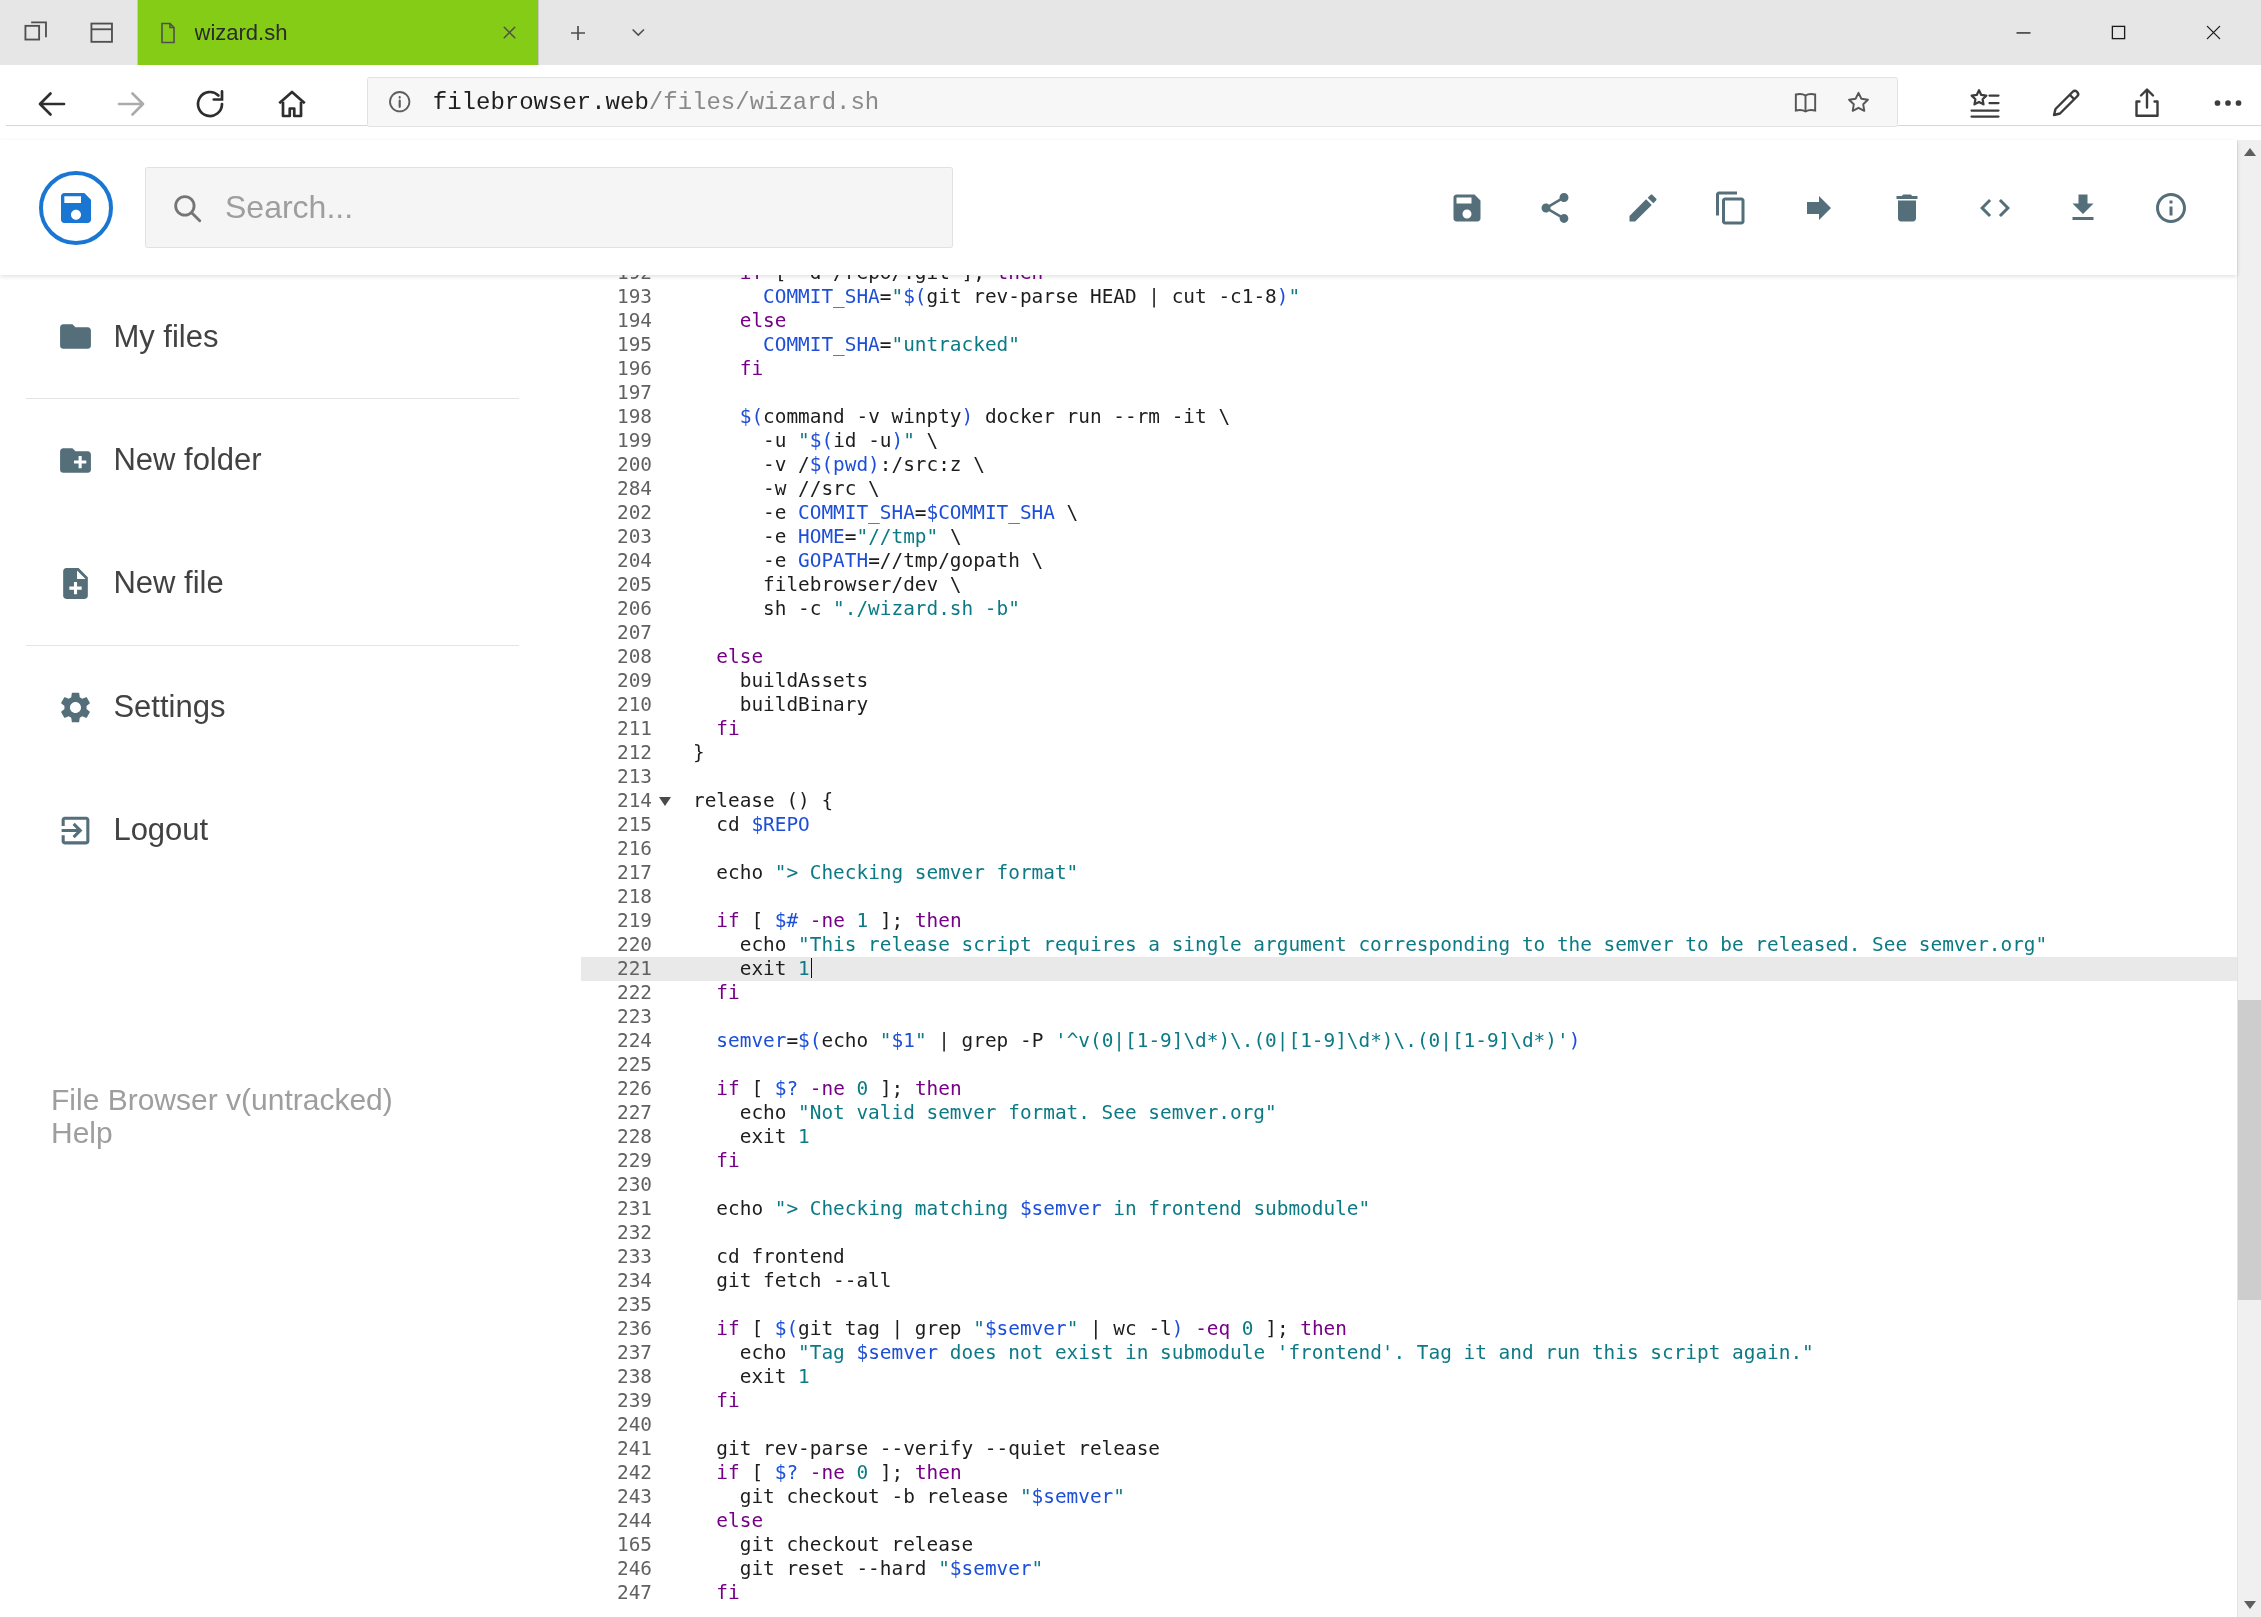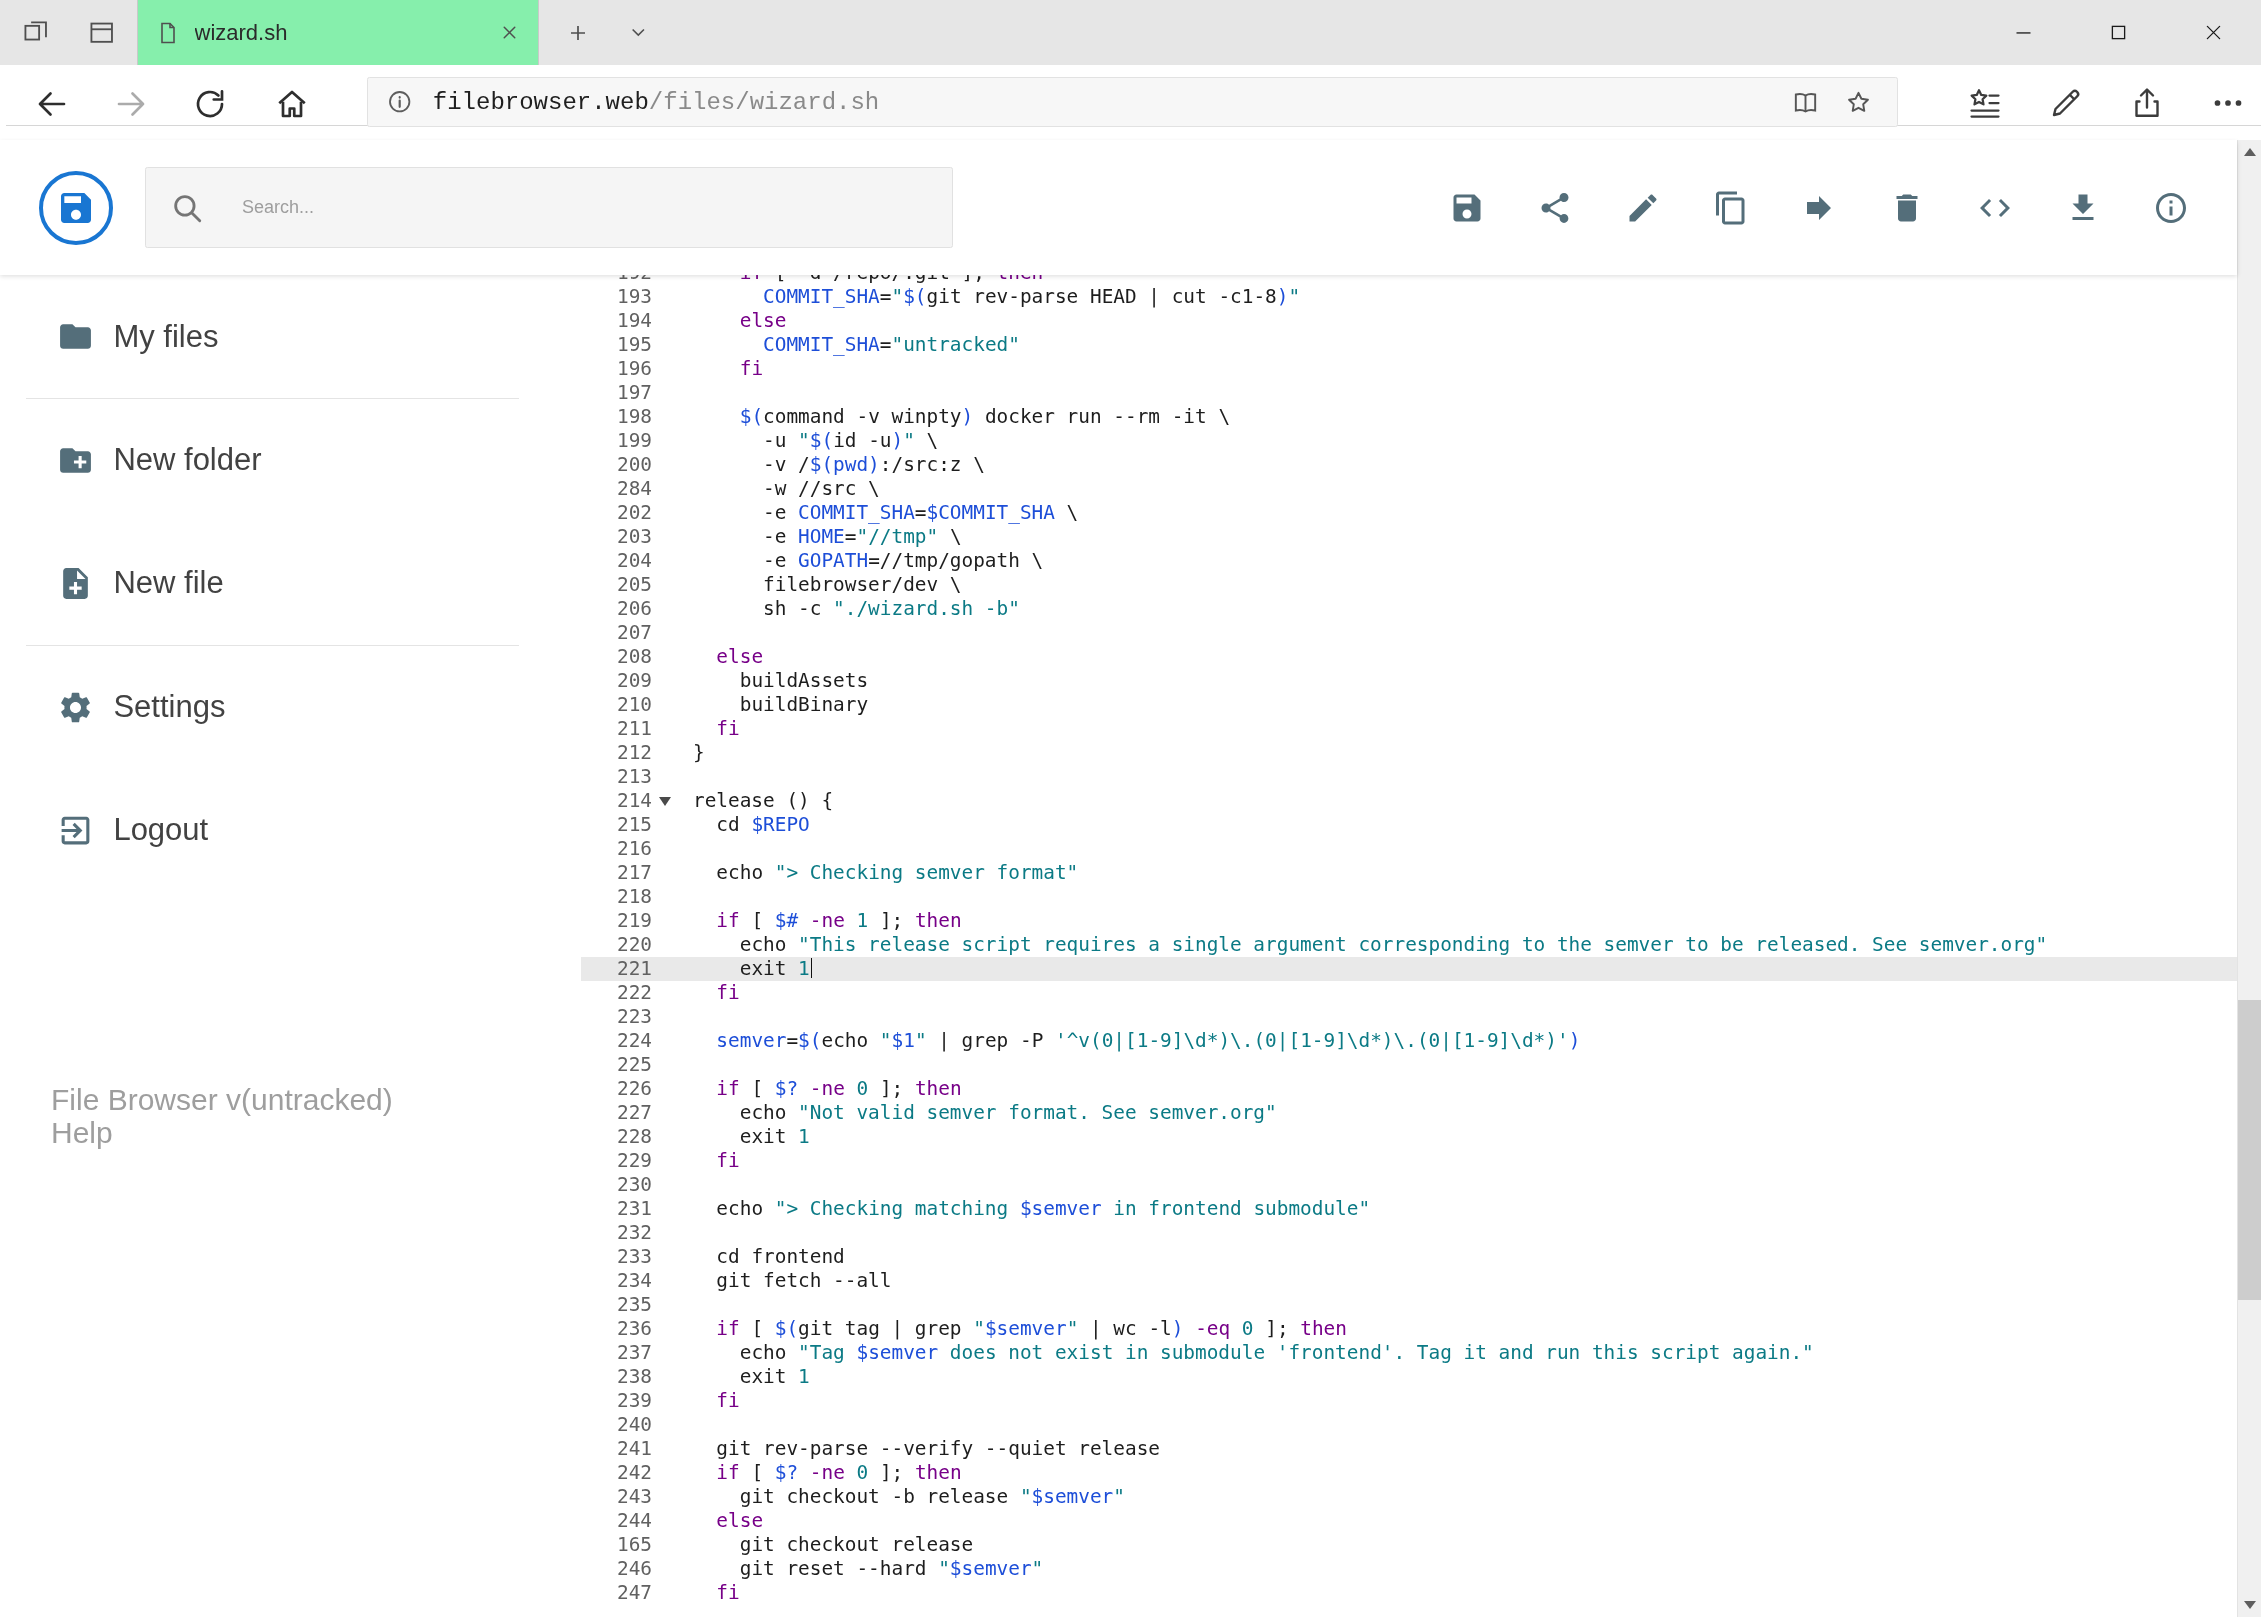--- a/index.html
+++ b/index.html
@@ -5,21 +5,21 @@
   * { margin:0; padding:0; box-sizing:border-box; }
   html,body { width:2261px; height:1617px; overflow:hidden; background:#fff;
               font-family:"Liberation Sans", sans-serif; }
   body { position:relative; }
   svg { display:block; }
 
   
   .tabbar { position:absolute; top:0; left:0; width:2261px; height:65px; background:#e6e6e6; }
   .tb-left { position:absolute; left:0; top:0; height:65px; display:flex; align-items:center; padding-left:14.5px; gap:24px; }
   .tb-btn { width:42px; height:42px; display:flex; align-items:center; justify-content:center; color:#4f4f4f; background:none; border:none; }
-  .tab { position:absolute; left:137px; top:0; width:402px; height:65px; background:#86efac;
+  .tab { position:absolute; left:137px; top:0; width:402px; height:65px; background:#84cc16;
          border-left:0.8px solid #c9c9c9; border-right:0.8px solid #c9c9c9;
          display:flex; align-items:center; padding:4px 18px; }
   .tab-title { flex:1; font-size:22px; color:#2b2b2b; margin-left:14.5px; white-space:nowrap; overflow:hidden; }
   .tab-x { color:#4f4f4f; }
   .newtab { position:absolute; left:552px; top:0; height:65px; width:52px; display:flex; align-items:center; justify-content:center; color:#4f4f4f; background:none; border:none; }
   .tabchev { position:absolute; left:614px; top:0; height:65px; width:48px; display:flex; align-items:center; justify-content:center; color:#4f4f4f; background:none; border:none; }
   .winbtns { position:absolute; right:0; top:0; height:65px; display:flex; }
   .winbtn { width:95px; height:65px; display:flex; align-items:center; justify-content:center; color:#1a1a1a; }
 
   
@@ -38,22 +38,22 @@
 
   
   .app { position:absolute; top:140px; left:0; width:2237px; bottom:0; background:#fff; }
   .appheader { position:absolute; top:0; left:0; right:0; height:135px; background:#fff; z-index:10;
                box-shadow:0 2.4px 4.8px rgba(0,0,0,0.14); }
   .logo { position:absolute; left:39px; top:31px; width:74px; height:74px; border-radius:50%;
           border:4.8px solid #1976d2; display:flex; align-items:center; justify-content:center; background:#fff; }
   .search { position:absolute; left:145px; top:27px; width:808px; height:81px; background:#f5f5f5;
             border:0.8px solid #e1e1e1; border-radius:2.4px; display:flex; align-items:center; }
   .search svg { width:34px; height:34px; color:#757575; margin-left:24px; }
-  .search input { border:none; outline:none; background:transparent; font-size:18px; color:#737373;
-                  margin-left:38px; flex:1; font-family:"Liberation Sans",sans-serif; }
+  .search input { border:none; outline:none; background:transparent; font-size:32px; color:#737373;
+                  margin-left:21px; flex:1; font-family:"Liberation Sans",sans-serif; }
   .search input::placeholder { color:#9e9e9e; }
   .actions { position:absolute; right:48px; top:0; height:135px; display:flex; align-items:center; gap:52px; }
   .actions .act { width:36px; height:36px; color:#546e7a; background:none; border:none; }
 
   
   .sidebar { position:absolute; top:135px; left:0; width:577px; bottom:0; background:#fff; }
   .sb-item { display:flex; align-items:center; height:123px; padding-left:57px; gap:19.4px; cursor:pointer; }
   .sb-item svg { width:37px; height:37px; color:#546e7a; flex:none; }
   .sb-label { font-size:31px; color:#424242; }
   .sb-divider { height:0.8px; background:#e4e4e4; margin-left:26px; width:493px; }

